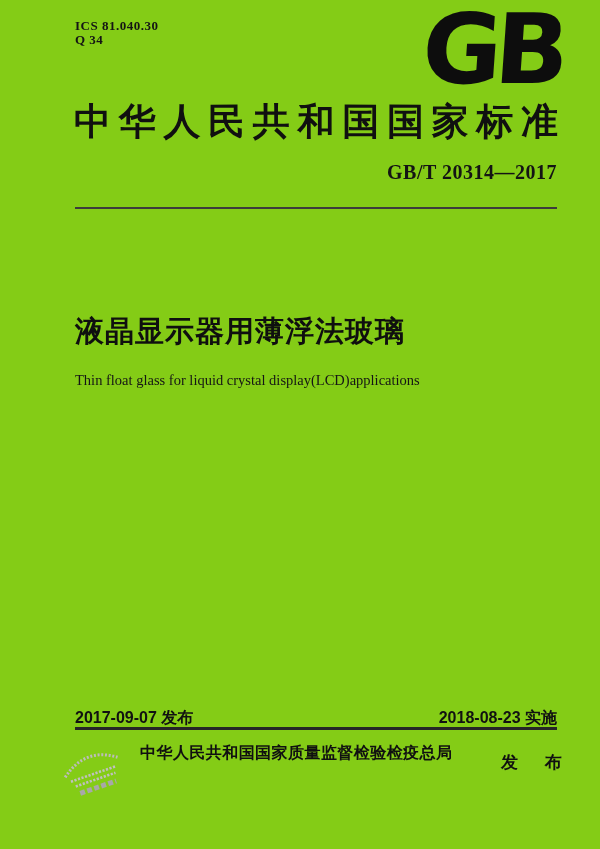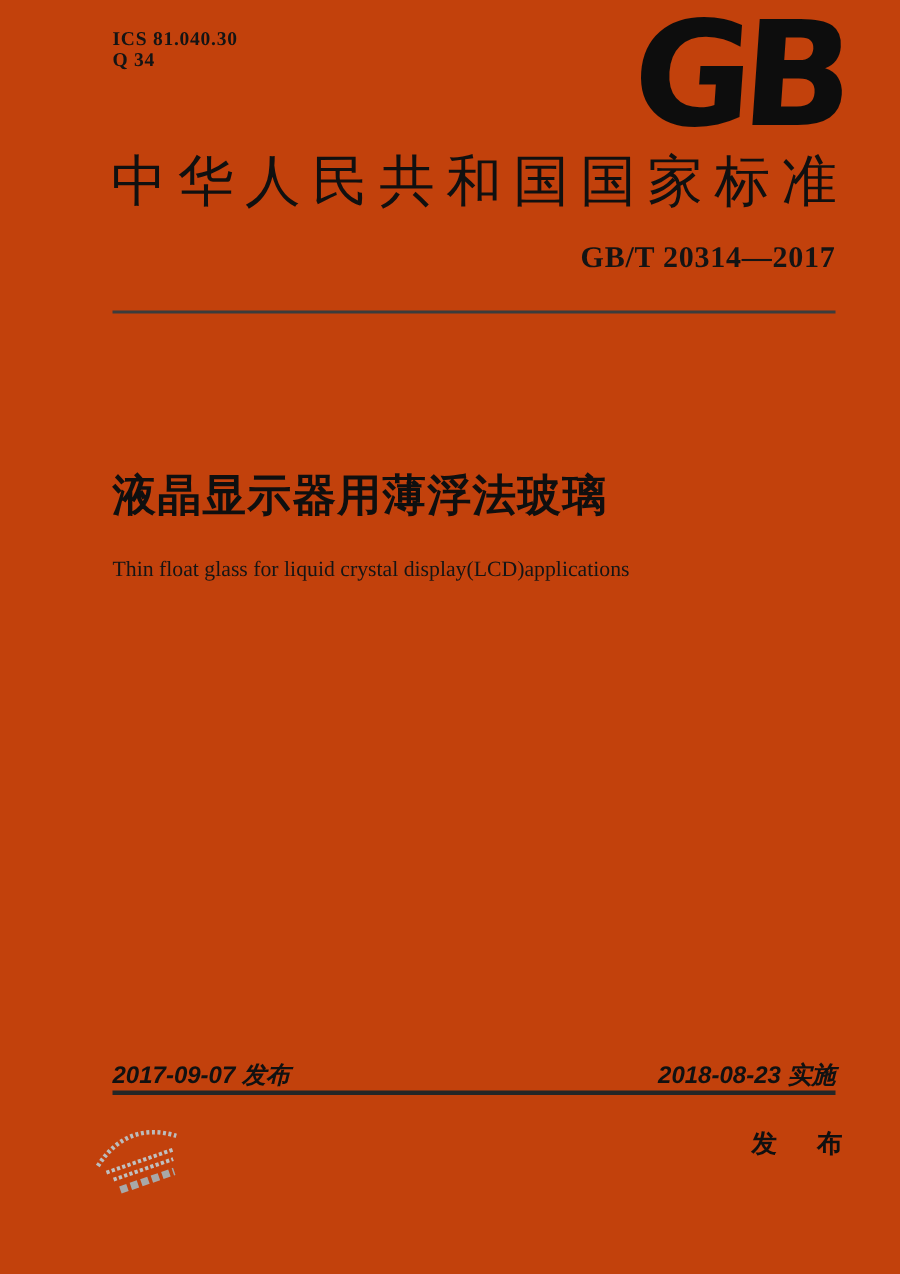--- a/index.html
+++ b/index.html
@@ -2,21 +2,21 @@
 <html><head>
 <meta charset="utf-8">
 <style>
   * { margin: 0; padding: 0; box-sizing: border-box; }
   html, body { background: #e8e8e8; }
   body { font-family: "Liberation Sans", sans-serif; }
   .page {
     position: relative;
     width: 600px; height: 849px;
     margin: 0 auto;
-    background: #c2410c;
+    background: #84cc16;
     color: #141414;
     overflow: hidden;
   }
   .ics-block {
     position: absolute; left: 75px; top: 19px;
     font-family: "Liberation Serif", serif;
     font-weight: bold; font-size: 13px; line-height: 14px;
     letter-spacing: 0.5px;
   }
   .gb-logo {
@@ -24,21 +24,21 @@
     width: 172px; height: 80px;
     font-family: "DejaVu Sans", sans-serif;
     font-weight: 900; font-size: 97px; line-height: 80px;
     letter-spacing: -7px; color: #0d0d0d;
     transform: skewX(-4deg);
     text-align: right;
   }
   .heading {
     position: absolute; left: 74px; top: 101px; width: 484px;
     font-family: "Liberation Serif", serif;
-    font-weight: normal; font-size: 37px; line-height: 42px;
+    font-weight: bold; font-size: 37px; line-height: 42px;
     text-align: justify; text-align-last: justify;
     white-space: nowrap; color: #101010;
   }
   .std-number {
     position: absolute; right: 43px; top: 161px;
     text-align: left;
   }
   .std-number .num {
     font-family: "Liberation Serif", serif;
     font-weight: bold; font-size: 20px; line-height: 22px;
@@ -65,21 +65,20 @@
     text-align: left;
     font-family: "Liberation Serif", serif;
     font-weight: normal; font-size: 14.5px; line-height: 18px;
     color: #151515;
   }
   .dates-row {
     position: absolute; left: 75px; right: 43px; top: 709px;
     display: flex; justify-content: space-between;
     font-weight: bold; font-size: 16px; line-height: 18px;
     color: #111;
-    font-style: italic;
   }
   .rule-bottom {
     position: absolute; left: 75px; right: 43px; top: 727px;
     height: 3px; background: #262626;
   }
   .issuer-block {
     position: absolute; left: 140px; top: 743px; width: 312px;
     font-weight: bold; font-size: 16px; line-height: 19.5px;
     color: #101010;
   }
@@ -130,17 +129,18 @@
   <svg class="seal" viewBox="0 0 76 64" xmlns="http://www.w3.org/2000/svg">
     <g transform="rotate(-19 38 32)" fill="none">
       <path d="M10 28 Q38 6 66 26" stroke="#bcbcbc" stroke-width="3" stroke-dasharray="2 1.7"></path>
       <path d="M14 34 L62 34" stroke="#c0c0c0" stroke-width="2.6" stroke-dasharray="2.2 1.5"></path>
       <path d="M17 40 L59 40" stroke="#c0c0c0" stroke-width="2.6" stroke-dasharray="2.2 1.5"></path>
       <path d="M19 48 L57 48" stroke="#a8a8a8" stroke-width="5" stroke-dasharray="5 2.4"></path>
     </g>
   </svg>
 
   <div class="issuer-block">
+    <div>中华人民共和国国家质量监督检验检疫总局</div>
   </div>
 
   <div class="publish-label">发 布</div>
 
 </div>
 
 </body></html>

